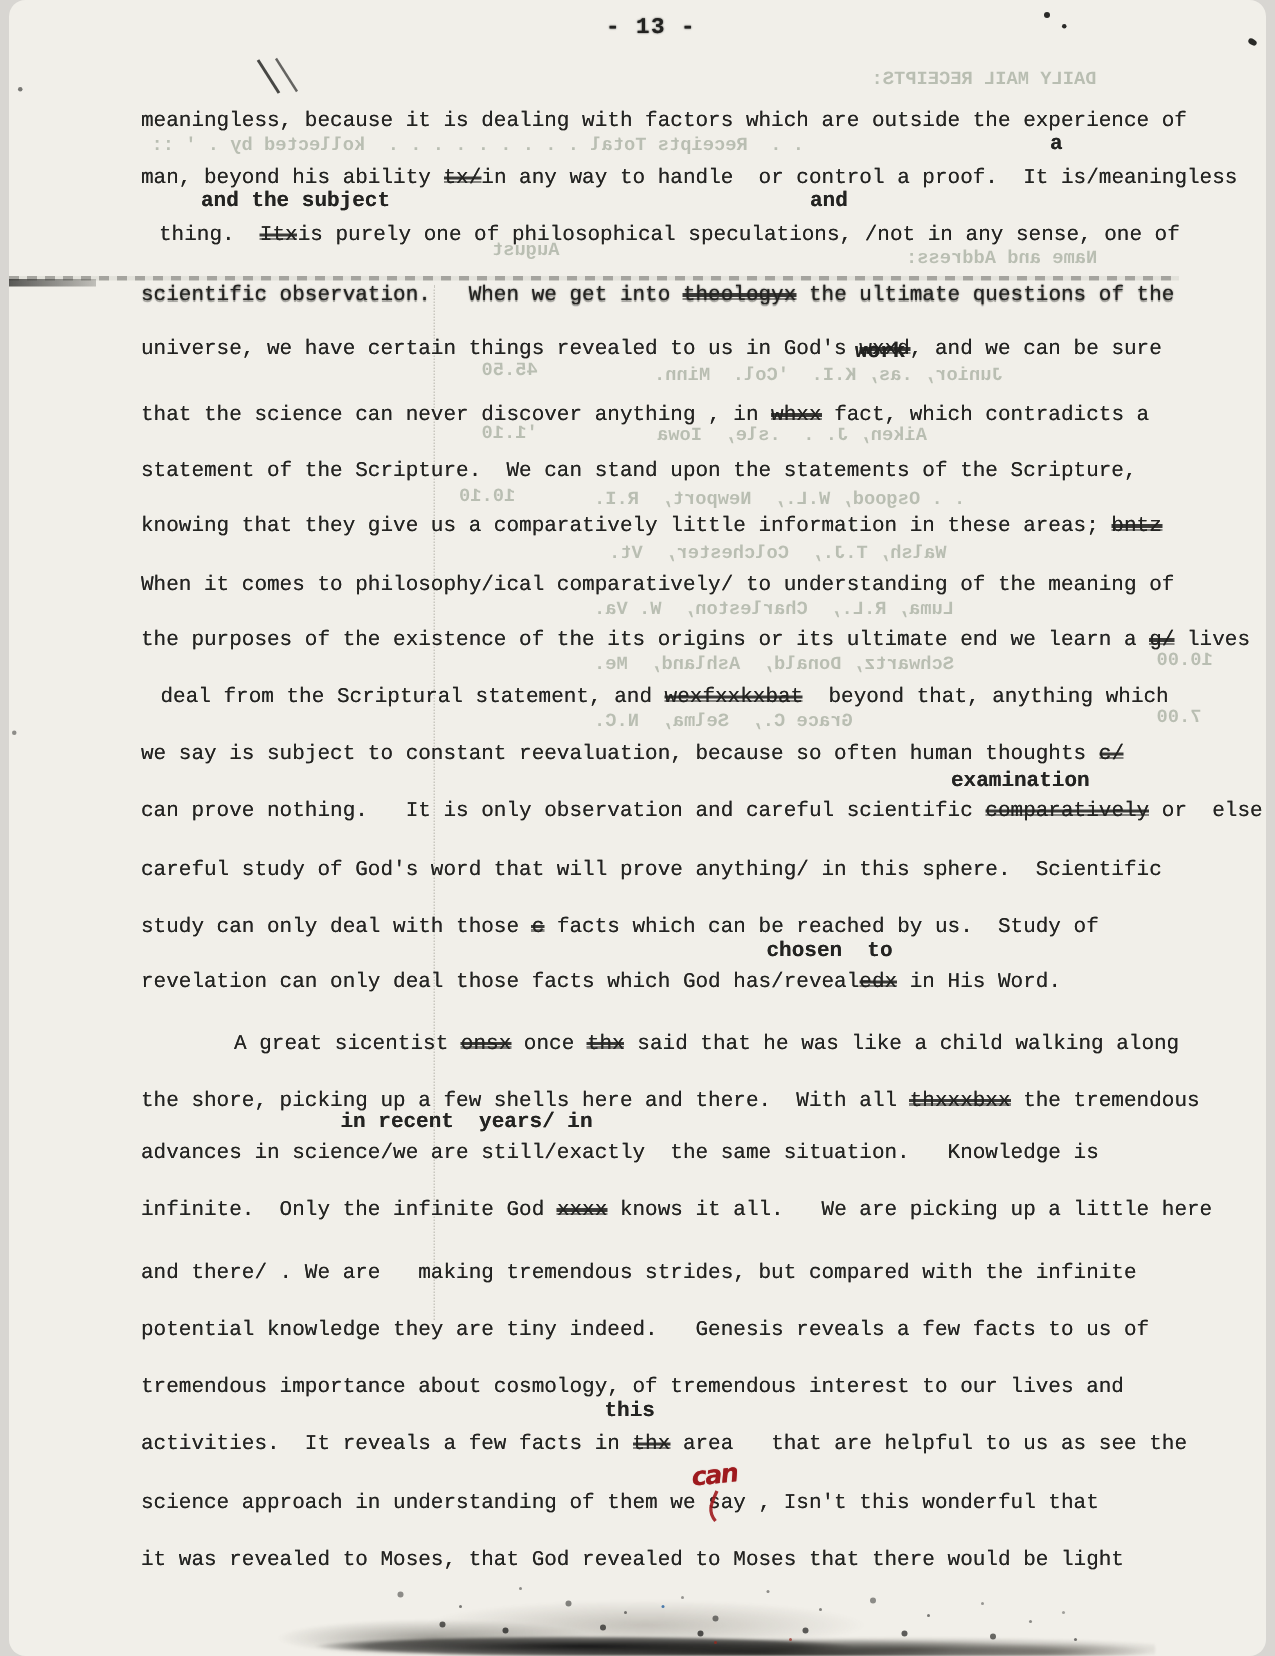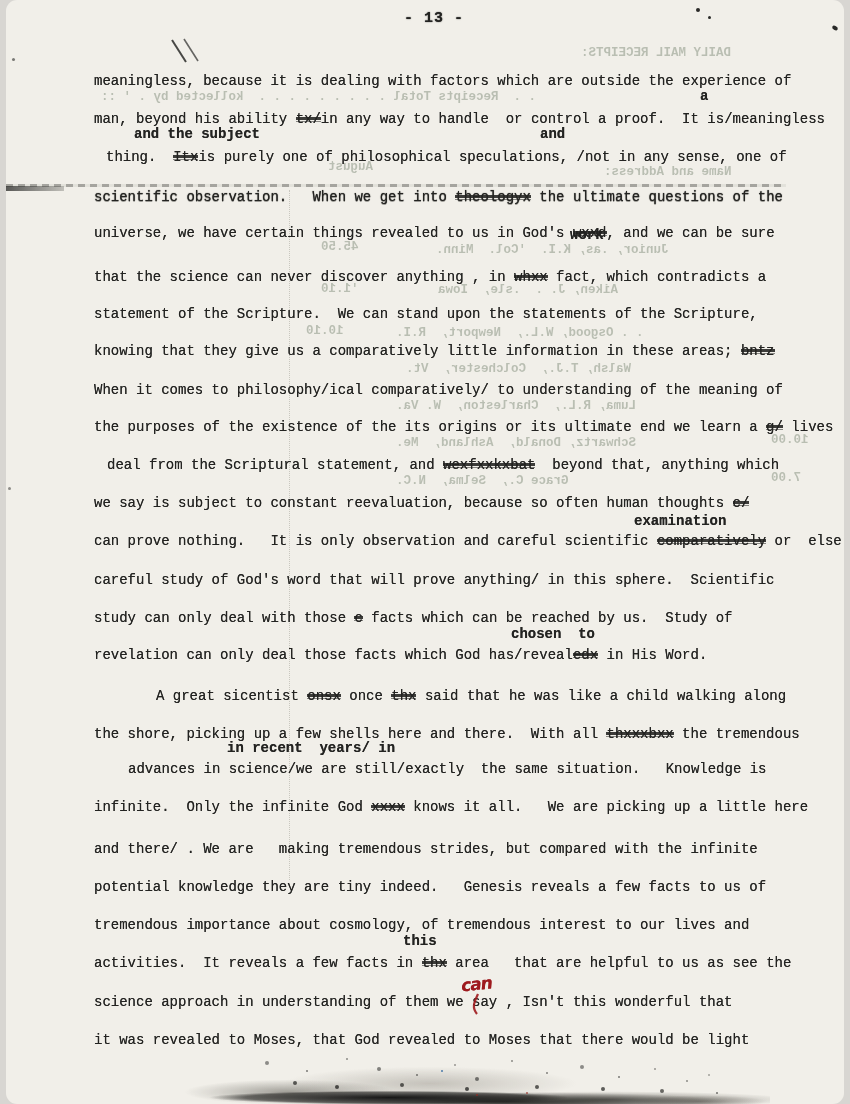--- a/index.html
+++ b/index.html
@@ -162,21 +162,21 @@
       <div class="line" style="left: 88px; top: 381px;"><span>When it comes to philosophy/ical comparatively/ to understanding of the meaning of</span></div>
       <div class="line" style="left: 88px; top: 418px;"><span>the purposes of the existence of the its origins or its ultimate end we learn a </span><span class="strike">g/</span><span> lives</span></div>
       <div class="line" style="left: 101px; top: 456px;"><span>deal from the Scriptural statement, and </span><span class="strike">wexfxxkxbat</span><span>  beyond that, anything which</span></div>
       <div class="line" style="left: 88px; top: 494px;"><span>we say is subject to constant reevaluation, because so often human thoughts </span><span class="strike">c/</span></div>
       <div class="line" style="left: 88px; top: 532px;"><span>can prove nothing.   It is only observation and careful scientific </span><span class="strike">comparatively</span><span> or  else</span></div>
       <div class="line" style="left: 88px; top: 571px;"><span>careful study of God's word that will prove anything/ in this sphere.  Scientific</span></div>
       <div class="line" style="left: 88px; top: 609px;"><span>study can only deal with those </span><span class="strike">c</span><span> facts which can be reached by us.  Study of</span></div>
       <div class="line" style="left: 88px; top: 646px;"><span>revelation can only deal those facts which God has/reveal</span><span class="strike">edx</span><span> in His Word.</span></div>
       <div class="line" style="left: 150px; top: 687px;"><span>A great sicentist </span><span class="strike">onsx</span><span> once </span><span class="strike">thx</span><span> said that he was like a child walking along</span></div>
       <div class="line" style="left: 88px; top: 725px;"><span>the shore, picking up a few shells here and there.  With all </span><span class="strike">thxxxbxx</span><span> the tremendous</span></div>
-      <div class="line" style="left: 88px; top: 760px; margin-left: 34px;"><span>advances in science/we are still/exactly  the same situation.   Knowledge is</span></div>
+      <div class="line" style="left: 88px; top: 760px;"><span>advances in science/we are still/exactly  the same situation.   Knowledge is</span></div>
       <div class="line" style="left: 88px; top: 798px;"><span>infinite.  Only the infinite God </span><span class="strike">xxxx</span><span> knows it all.   We are picking up a little here</span></div>
       <div class="line" style="left: 88px; top: 840px;"><span>and there/ . We are   making tremendous strides, but compared with the infinite</span></div>
       <div class="line" style="left: 88px; top: 878px;"><span>potential knowledge they are tiny indeed.   Genesis reveals a few facts to us of</span></div>
       <div class="line" style="left: 88px; top: 916px;"><span>tremendous importance about cosmology, of tremendous interest to our lives and</span></div>
       <div class="line" style="left: 88px; top: 954px;"><span>activities.  It reveals a few facts in </span><span class="strike">thx</span><span> area   that are helpful to us as see the</span></div>
       <div class="line" style="left: 88px; top: 993px;"><span>science approach in understanding of them we say , Isn't this wonderful that</span></div>
       <div class="line" style="left: 88px; top: 1031px;"><span>it was revealed to Moses, that God revealed to Moses that there would be light</span></div>
     </div>
 
   <div id="inserts-layer">

